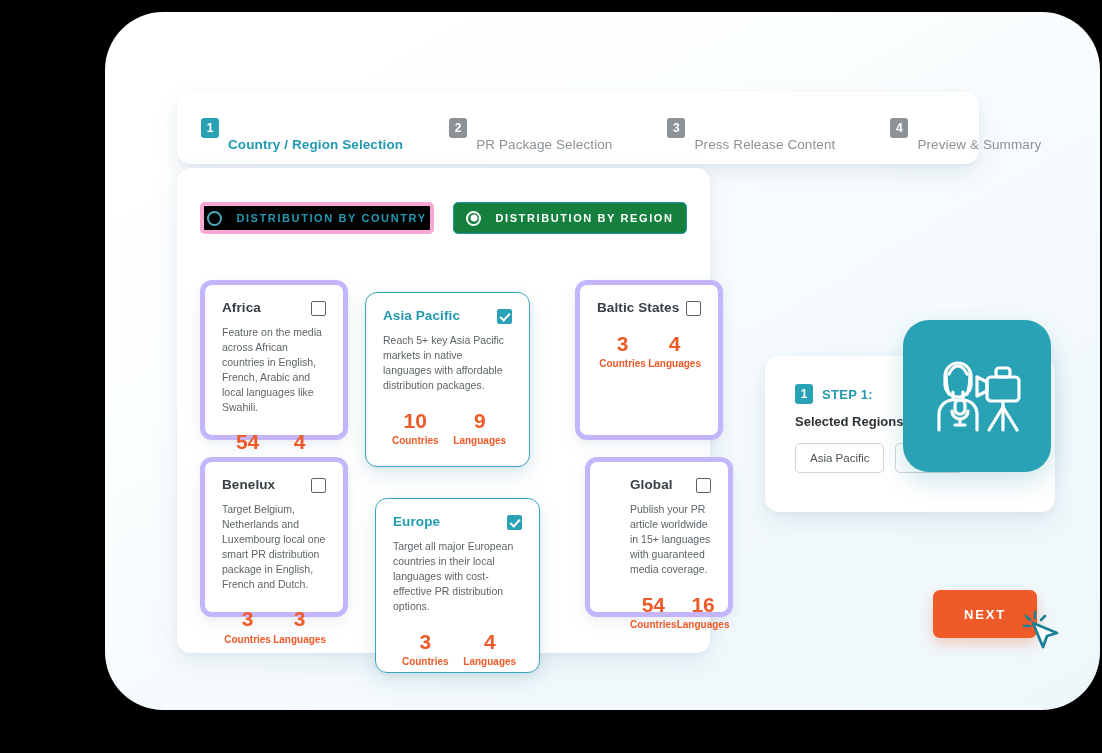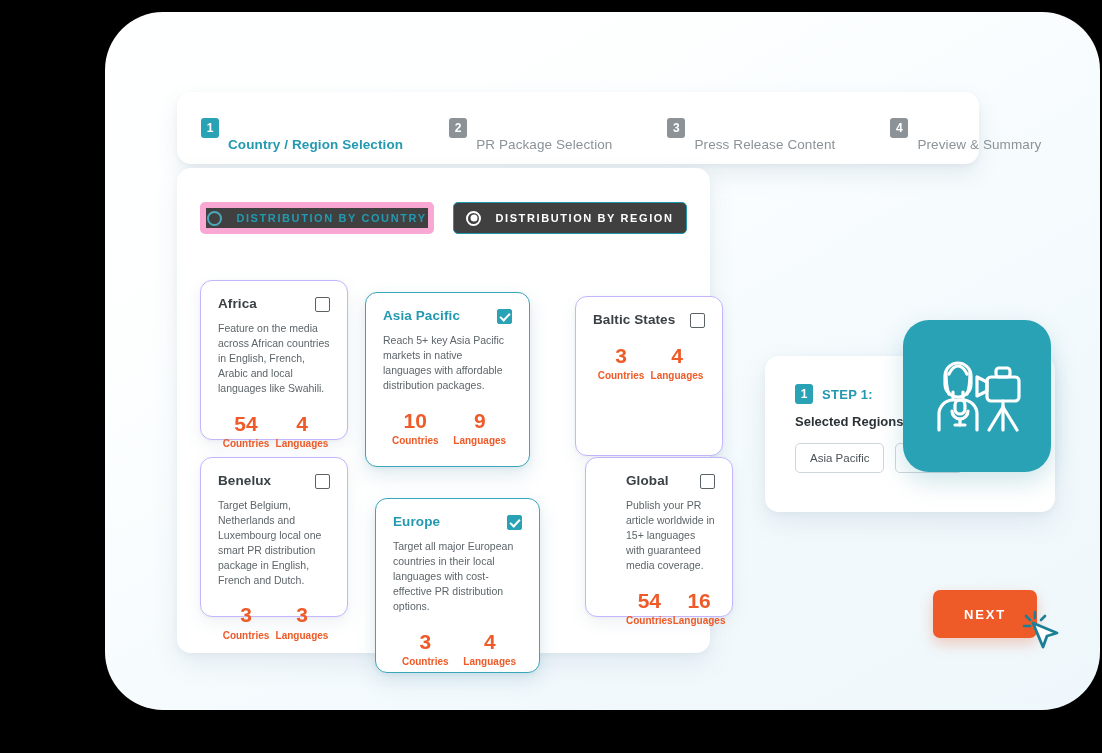--- a/index.html
+++ b/index.html
@@ -94,27 +94,27 @@
     width: 234px;
     height: 32px;
     border-radius: 5px;
     display: flex;
     align-items: center;
     justify-content: center;
     gap: 14px;
     cursor: pointer;
   }
   .toggle.outline {
-    border: 6px solid #f9a8d4;
-    background: #404040;
+    border: 4px solid #f9a8d4;
+    background: #000000;
     color: #2399b1;
   }
   .toggle.filled {
     border: 1px solid #1f96ae;
-    background: #404040;
+    background: #15803d;
     color: #ffffff;
   }
   .toggle-label {
     font-size: 11px;
     font-weight: bold;
     letter-spacing: 1.6px;
   }
   .radio {
     width: 15px; height: 15px;
     border-radius: 50%;
@@ -144,21 +144,21 @@
     font-size: 10.5px;
     color: #8d959a;
   }
   .hint.second { padding-left: 18px; }
 
   
   .card {
     position: absolute;
     background: #ffffff;
     border-radius: 12px;
-    border: 1px solid #c4b5fd;
+    border: 5px solid #c4b5fd;
     box-shadow: 0 6px 16px rgba(90,125,150,.10), 0 1px 3px rgba(90,125,150,.06);
     padding: 15px 17px 14px 17px;
   }
   .card.selected {
     border: 1.5px solid #3aa6bb;
     box-shadow: 0 8px 20px rgba(60,130,155,.16), 0 2px 5px rgba(60,130,155,.08);
     z-index: 4;
   }
   .card-head {
     display: flex;
@@ -214,21 +214,21 @@
   .stat-label {
     margin-top: 3px;
     font-size: 10px;
     font-weight: bold;
     color: #ee5a28;
   }
 
   
   #card-africa       { left: 23px;  top: 112px; width: 148px; height: 160px; }
   #card-asia-pacific { left: 188px; top: 124px; width: 165px; height: 175px; }
-  #card-baltic       { left: 398px; top: 112px; width: 148px; height: 160px; margin-top: 16px; }
+  #card-baltic       { left: 398px; top: 112px; width: 148px; height: 160px; }
   #card-benelux      { left: 23px;  top: 289px; width: 148px; height: 160px; }
   #card-europe       { left: 198px; top: 330px; width: 165px; height: 175px; }
   #card-global       { left: 408px; top: 289px; width: 148px; height: 160px; padding-left: 40px; }
 
   
   .icon-tile {
     position: absolute;
     left: 798px;
     top: 308px;
     width: 148px;

